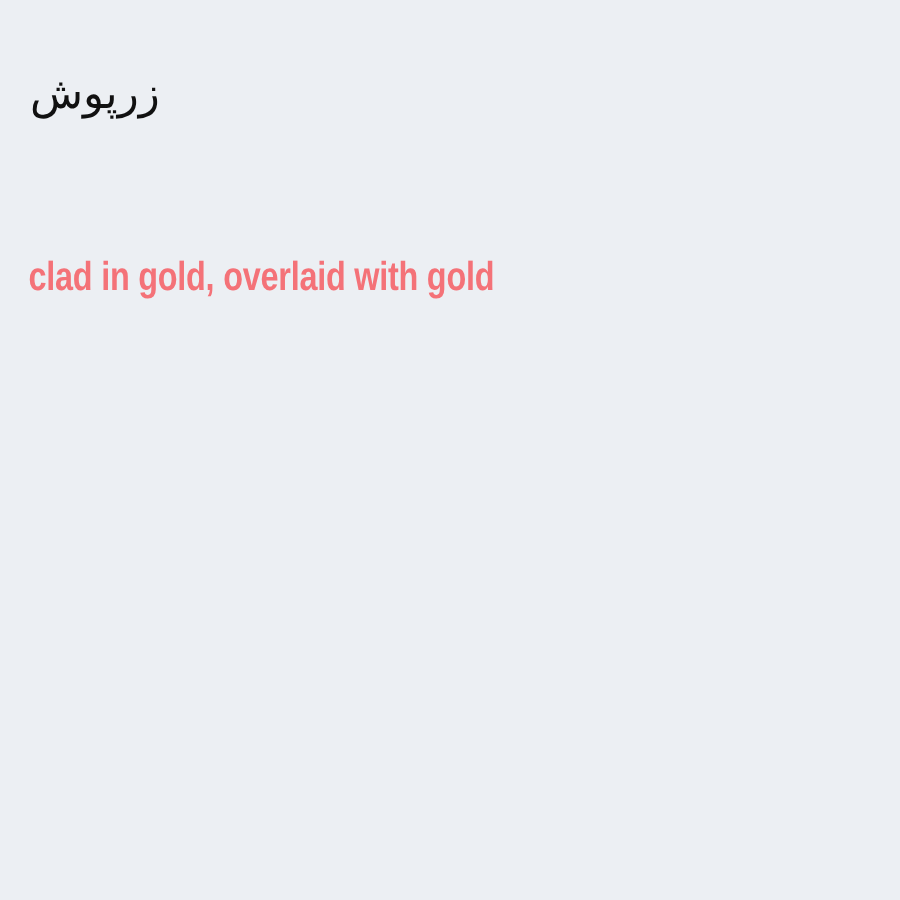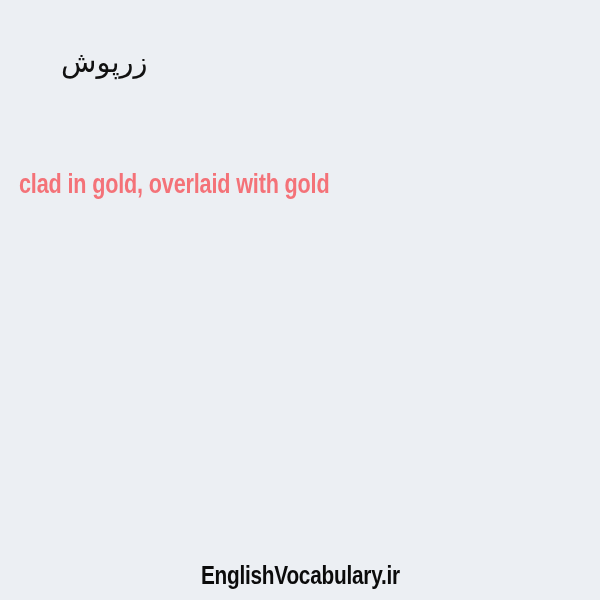--- a/index.html
+++ b/index.html
@@ -31,21 +31,20 @@
     top: 42px;
     direction: rtl;
     unicode-bidi: embed;
     text-align: right;
     font-family: "DejaVu Sans", "Liberation Sans", sans-serif;
     font-size: 29px;
     line-height: 40px;
     font-weight: 400;
     color: #111111;
     white-space: nowrap;
-    margin-left: 41px;
   }
 
   
   .meaning {
     position: absolute;
     left: 19px;
     top: 166px;
     font-family: "Liberation Sans", "DejaVu Sans", sans-serif;
     font-size: 27px;
     line-height: 36px;
@@ -81,17 +80,14 @@
 </style>
 </head>
 <body>
 
 <div id="page">
 
   <div class="headword">زرپوش</div>
 
   <div class="meaning">clad in gold, overlaid with gold</div>
 
-  <div class="footer">
-    <span class="footer-brand">EnglishVocabulary.ir</span>
-  </div>
 
 </div>
 
 </body></html>

